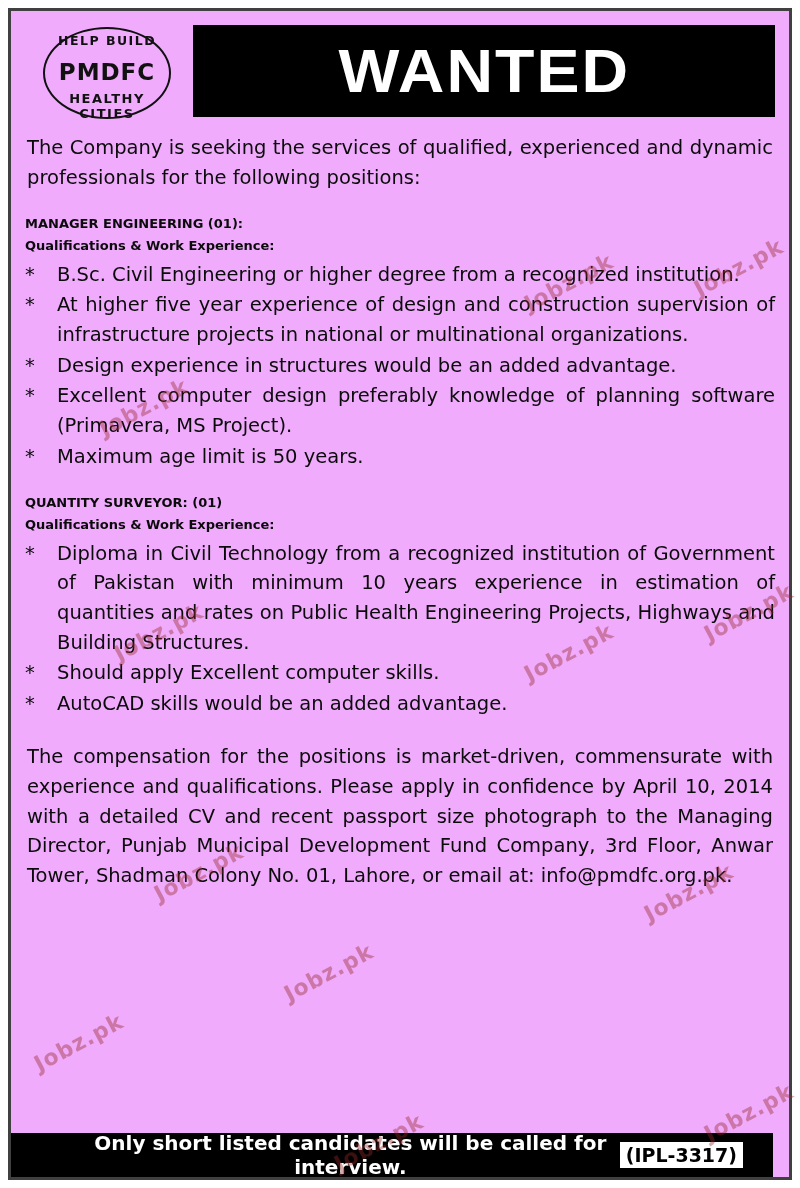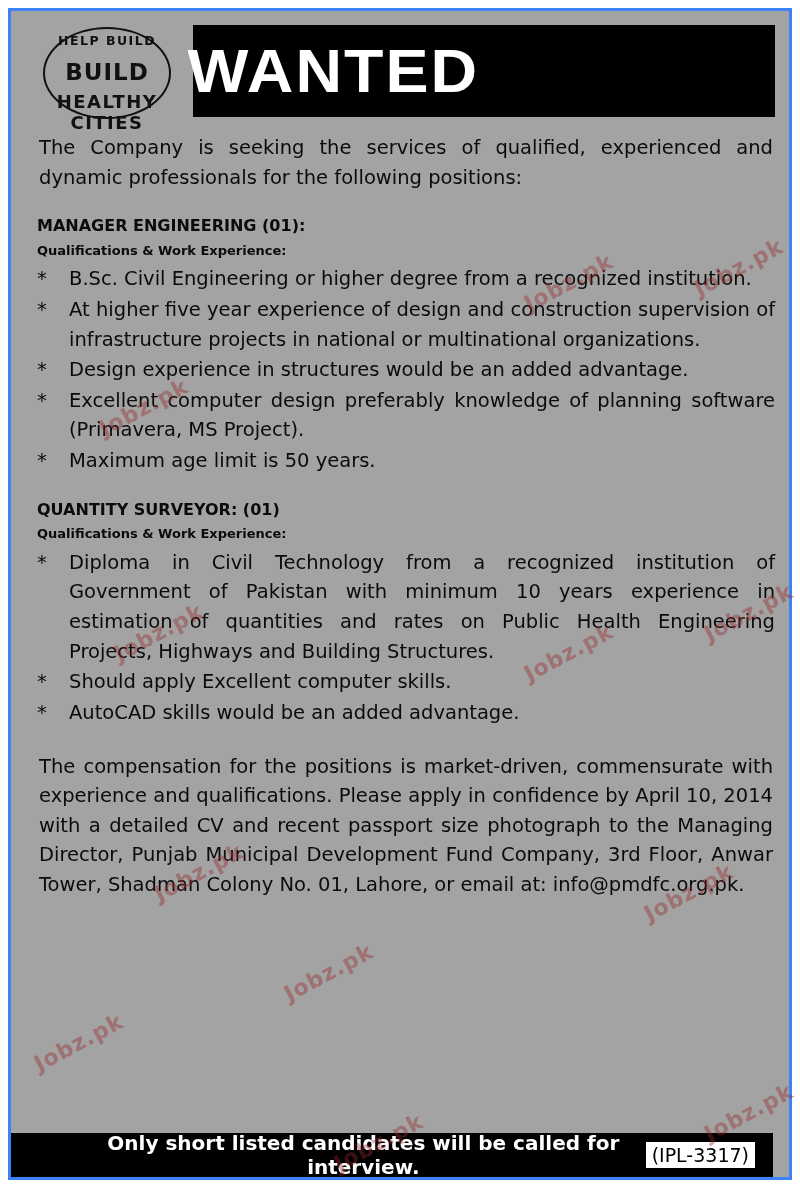--- a/index.html
+++ b/index.html
@@ -17,23 +17,23 @@
     background: #ffffff;
     overflow: hidden;
     box-sizing: border-box;
   }
   .ad-border {
     position: absolute;
     left: 8px;
     top: 8px;
     right: 8px;
     bottom: 8px;
-    border: 3px solid #3b82f6;
-    box-sizing: border-box;
-    background: #a3a3a3;
+    border: 3px solid #404040;
+    box-sizing: border-box;
+    background: #f0abfc;
   }
   .inner {
     position: absolute;
     left: 0;
     top: 0;
     right: 0;
     bottom: 0;
     padding: 8px 14px 0 14px;
     box-sizing: border-box;
   }
@@ -86,57 +86,57 @@
     font-weight: bold;
     letter-spacing: 1px;
     color: #111;
   }
   .logo .bot-text {
     position: absolute;
     top: 68px;
     left: 0;
     width: 128px;
     text-align: center;
-    font-size: 18px;
+    font-size: 13px;
     font-weight: bold;
     letter-spacing: 1.5px;
     color: #111;
   }
   .wanted-bar {
     flex: 1 1 auto;
     background: #000;
     margin: 6px 0 10px 0;
     display: flex;
     align-items: center;
+    justify-content: center;
   }
   .wanted-bar span {
     color: #fff;
     font-family: "Liberation Sans", sans-serif;
     font-weight: bold;
     font-size: 62px;
     letter-spacing: 2px;
     line-height: 1;
     transform: scaleX(1.04);
   }
   
   .content {
     font-family: "DejaVu Sans", sans-serif;
     color: #0b0b0b;
     font-size: 19.5px;
     line-height: 1.52;
-    margin-left: 12px;
   }
   .intro {
     text-align: justify;
     margin: 6px 0 0 0;
     padding: 0 2px;
   }
   .section-title {
     font-weight: bold;
-    font-size: 16px;
+    font-size: 13px;
     margin-top: 22px;
     margin-bottom: 0;
   }
   .sub-title {
     font-weight: bold;
     font-size: 13px;
     margin: 2px 0 4px 0;
   }
   ul.bullets {
     list-style: none;
@@ -184,24 +184,24 @@
     font-weight: bold;
     font-size: 20px;
     font-family: "DejaVu Sans", sans-serif;
     padding-left: 60px;
   }
   .footer-ref {
     flex: none;
     color: #fff;
     background: #fff;
     color: #000;
-    font-weight: normal;
+    font-weight: bold;
     font-size: 19px;
     padding: 2px 6px;
-    margin-right: 8px;
+    margin-right: 20px;
   }
   
   .wm {
     position: absolute;
     color: rgba(150, 40, 40, 0.40);
     font-family: "DejaVu Sans", sans-serif;
     font-size: 22px;
     font-weight: bold;
     transform: rotate(-28deg);
     pointer-events: none;
@@ -214,21 +214,21 @@
 
 <div class="page">
   <div class="ad-border">
     <div class="inner">
 
       <div class="header">
         <div class="logo-wrap">
           <div class="logo">
             <div class="ellipse"></div>
             <div class="top-text">HELP BUILD</div>
-            <div class="mid-text">BUILD</div>
+            <div class="mid-text">PMDFC</div>
             <div class="bot-text">HEALTHY CITIES</div>
           </div>
         </div>
         <div class="wanted-bar">
           <span>WANTED</span>
         </div>
       </div>
 
       <div class="content">
         <p class="intro">The Company is seeking the services of qualified, experienced and dynamic professionals for the following positions:</p>

